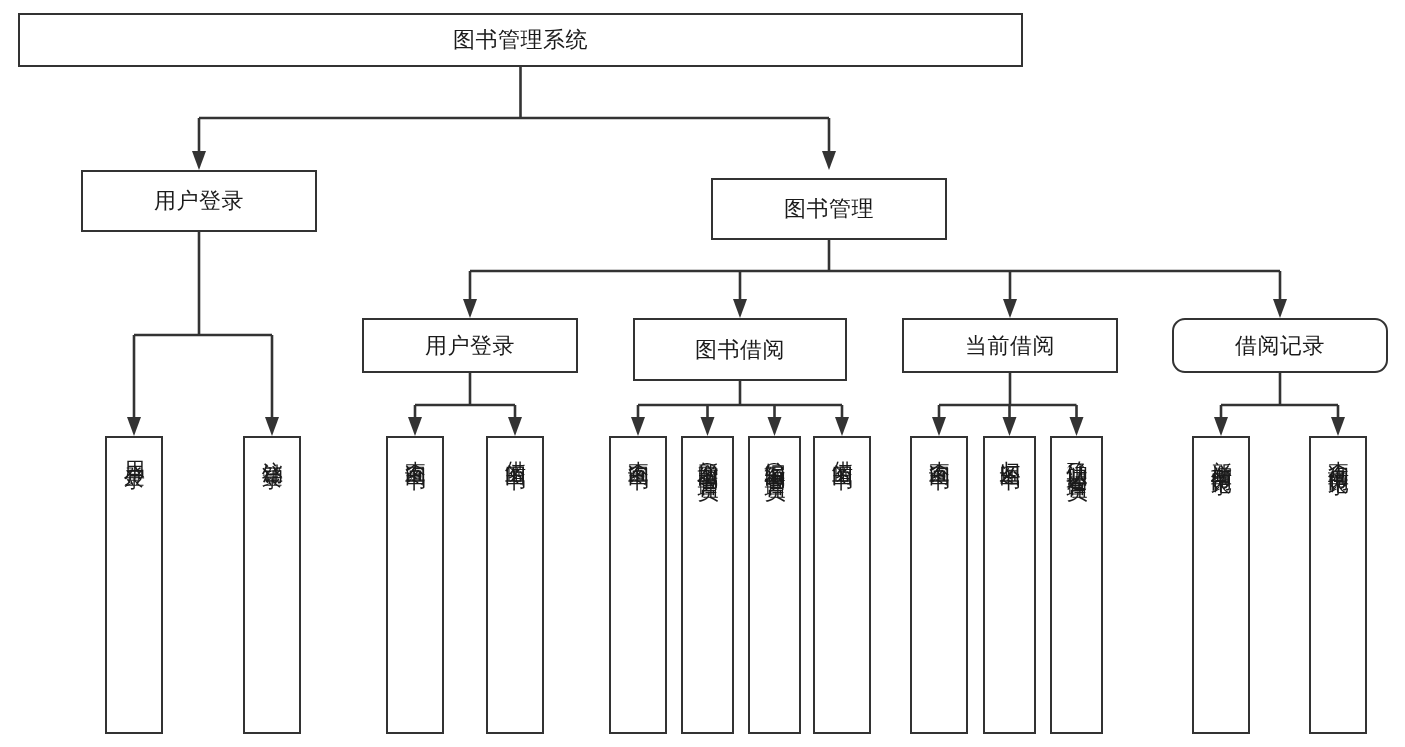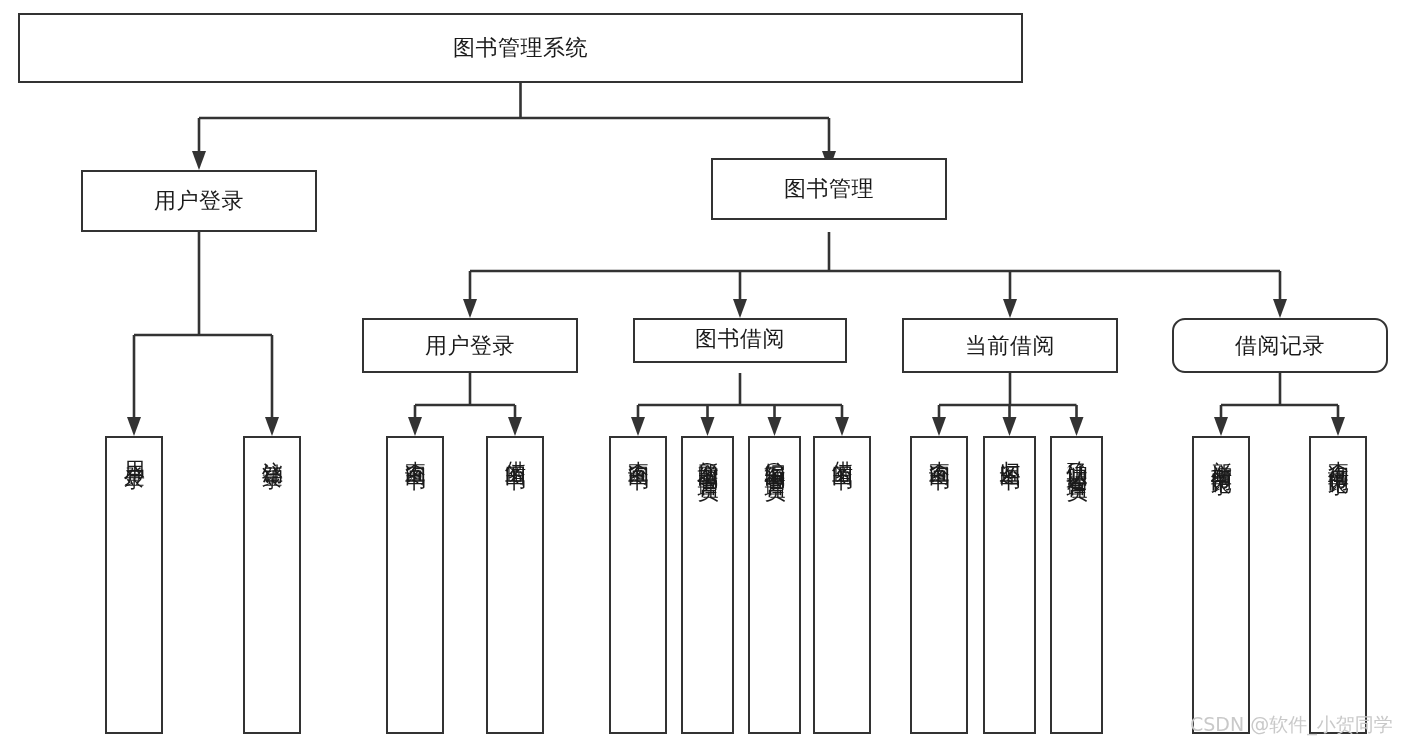--- a/index.html
+++ b/index.html
@@ -118,33 +118,33 @@
       <line x1="1076.5" y1="405" x2="1076.5" y2="419" stroke="#333333" stroke-width="2.6"></line>
       <polygon points="1069.5,417 1083.5,417 1076.5,436" fill="#333333"></polygon>
       <line x1="1280" y1="373" x2="1280" y2="405" stroke="#333333" stroke-width="2.6"></line>
       <line x1="1221" y1="405" x2="1338" y2="405" stroke="#333333" stroke-width="2.6"></line>
       <line x1="1221" y1="405" x2="1221" y2="419" stroke="#333333" stroke-width="2.6"></line>
       <polygon points="1214,417 1228,417 1221,436" fill="#333333"></polygon>
       <line x1="1338" y1="405" x2="1338" y2="419" stroke="#333333" stroke-width="2.6"></line>
       <polygon points="1331,417 1345,417 1338,436" fill="#333333"></polygon>
     </svg>
   <div id="nodes">
-      <div class="node horizontal" style="left: 18px; top: 13px; width: 1005px; height: 70px;">
+      <div class="node horizontal" style="left: 18px; top: 13px; width: 1005px; height: 54px;">
         <span class="label">图书管理系统</span>
       </div>
       <div class="node horizontal" style="left: 81px; top: 170px; width: 236px; height: 62px;">
         <span class="label">用户登录</span>
       </div>
-      <div class="node horizontal" style="left: 711px; top: 158px; width: 236px; height: 62px;">
+      <div class="node horizontal" style="left: 711px; top: 178px; width: 236px; height: 62px;">
         <span class="label">图书管理</span>
       </div>
       <div class="node horizontal" style="left: 362px; top: 318px; width: 216px; height: 55px;">
         <span class="label">用户登录</span>
       </div>
-      <div class="node horizontal" style="left: 633px; top: 318px; width: 214px; height: 45px; font-family: Liberation Mono, monospace;">
+      <div class="node horizontal" style="left: 633px; top: 318px; width: 214px; height: 63px;">
         <span class="label">图书借阅</span>
       </div>
       <div class="node horizontal" style="left: 902px; top: 318px; width: 216px; height: 55px; justify-content: center;">
         <span class="label">当前借阅</span>
       </div>
       <div class="node horizontal" style="left: 1172px; top: 318px; width: 216px; height: 55px; border-radius: 13px;">
         <span class="label">借阅记录</span>
       </div>
       <div class="node vertical" style="left: 105px; top: 436px; width: 58px; height: 298px;">
         <span class="label">用户登录</span>
@@ -179,14 +179,13 @@
       <div class="node vertical" style="left: 1050px; top: 436px; width: 53px; height: 298px;">
         <span class="label">确认归还（管理员）</span>
       </div>
       <div class="node vertical" style="left: 1192px; top: 436px; width: 58px; height: 298px;">
         <span class="label">新增借阅记录</span>
       </div>
       <div class="node vertical" style="left: 1309px; top: 436px; width: 58px; height: 298px;">
         <span class="label">查询借阅记录</span>
       </div>
     </div>
-  <div class="watermark" style="left: 1190px; top: 712px; color: rgb(201, 201, 201);">CSDN @软件_小贺同学</div>
 </div>
 
 </body></html>

